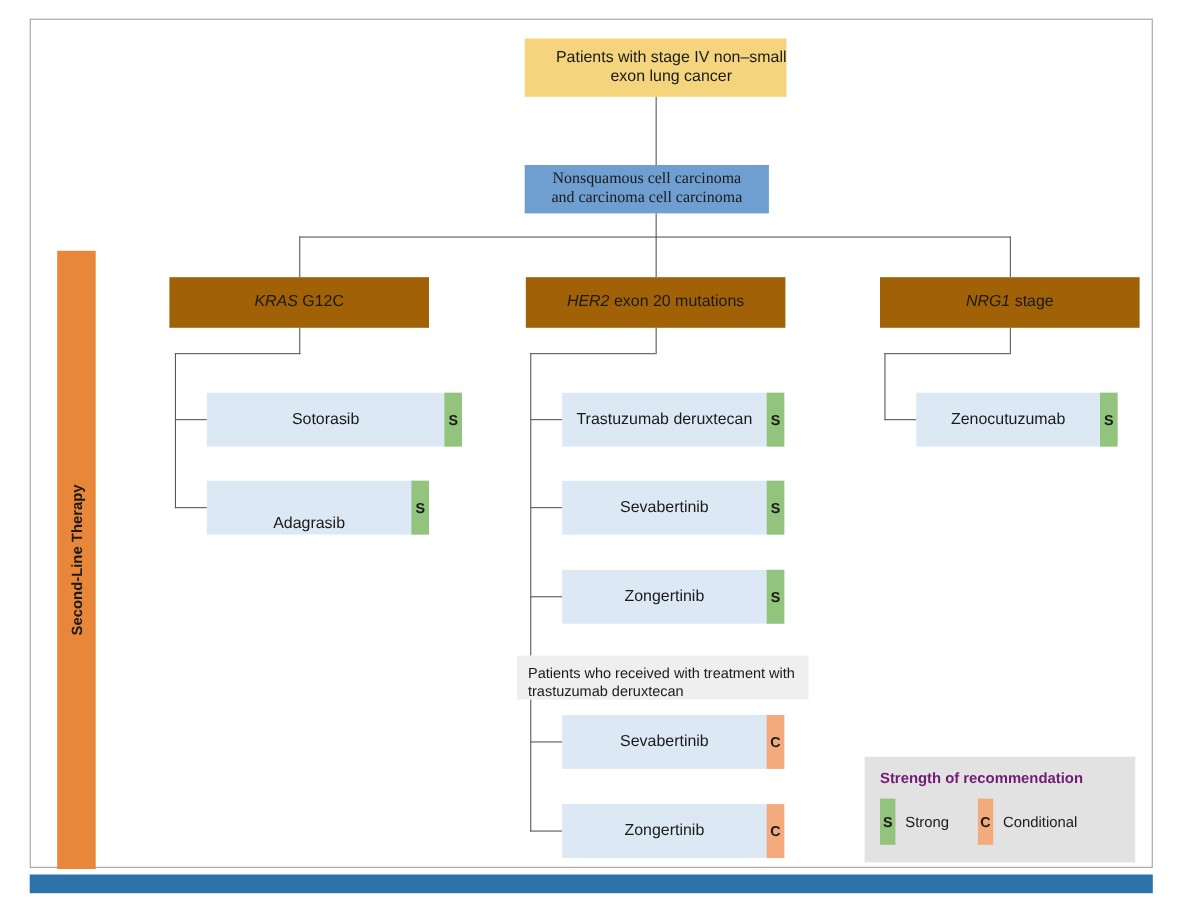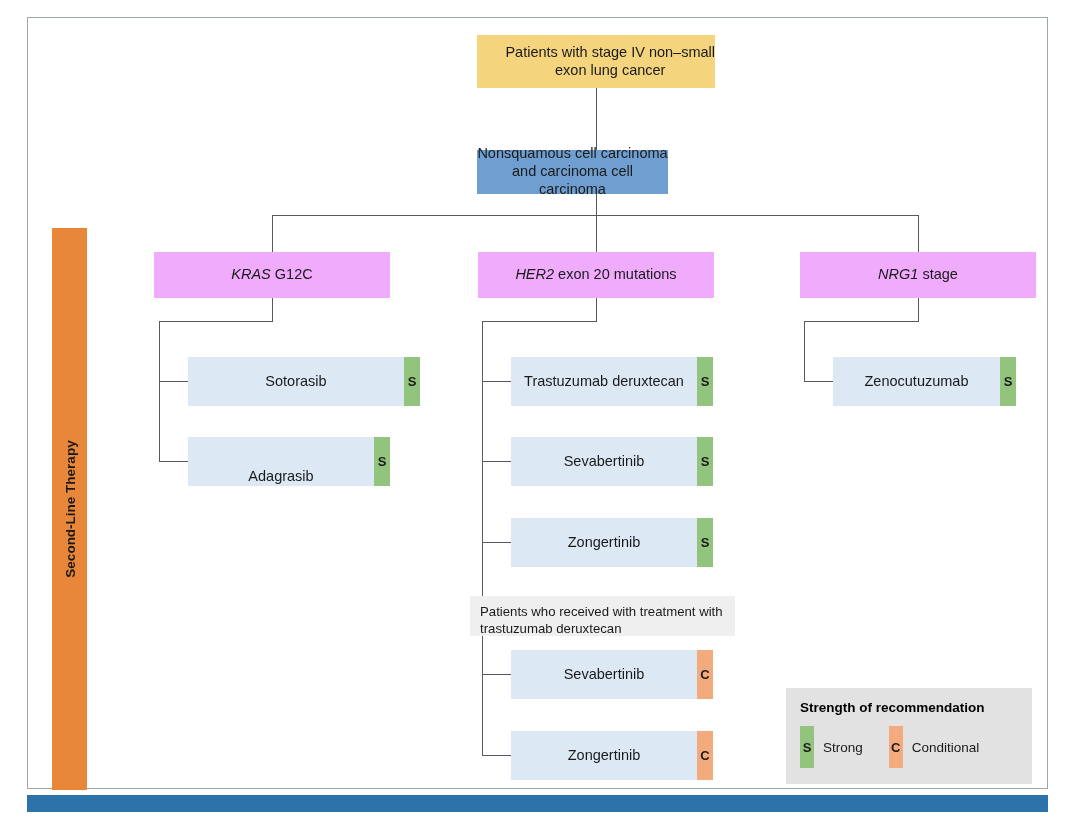--- a/index.html
+++ b/index.html
@@ -57,21 +57,21 @@
 
   .node-yellow {
     background: #f4d47c;
     font-size: 14.5px;
   }
   .node-blue {
     background: #6e9fd0;
     font-size: 14.5px;
   }
   .node-cat {
-    background: #f0abfc;
+    background: #a16207;
     font-size: 14.5px;
     text-align: right;
   }
   .drug {
     background: #dce9f5;
     font-size: 14.5px;
     justify-content: center;
     padding-right: 16px;
   }
   .badge {
@@ -136,21 +136,21 @@
     top: 688px;
     width: 246px;
     height: 96px;
     background: #e2e2e2;
     box-sizing: border-box;
     padding: 12px 14px;
   }
   #legend-title {
     font-size: 13.5px;
     font-weight: bold;
-    color: #000000;
+    color: #701a75;
     margin-bottom: 11px;
   }
   .legend-rows {
     display: flex;
     align-items: center;
     gap: 26px;
   }
   .legend-item {
     display: flex;
     align-items: center;
@@ -185,21 +185,21 @@
 
 <div class="node node-yellow" style="left:477px; top:35px; width:238px; height:53px;justify-content:flex-end;">
   <div>
     <span>Patients with stage IV non–small</span><br>
     <span>exon lung cancer</span>
   </div>
 </div>
 
 <div class="line-v" style="left:596px; top:88px; height:62px;"></div>
 
-<div class="node node-blue" style="left:477px; top:150px; width:191px; height:44px;">
+<div class="node node-blue" style="left:477px; top:150px; width:222px; height:44px;font-family:Liberation Serif, serif;">
   <div>
     <span>Nonsquamous cell carcinoma</span><br>
     <span>and carcinoma cell carcinoma</span>
   </div>
 </div>
 
 <div class="line-v" style="left:596px; top:194px; height:22px;"></div>
 <div class="line-h" style="left:272px; top:215px; width:647px;"></div>
 <div class="line-v" style="left:272px; top:215px; height:37px;"></div>
 <div class="line-v" style="left:596px; top:215px; height:37px;"></div>

